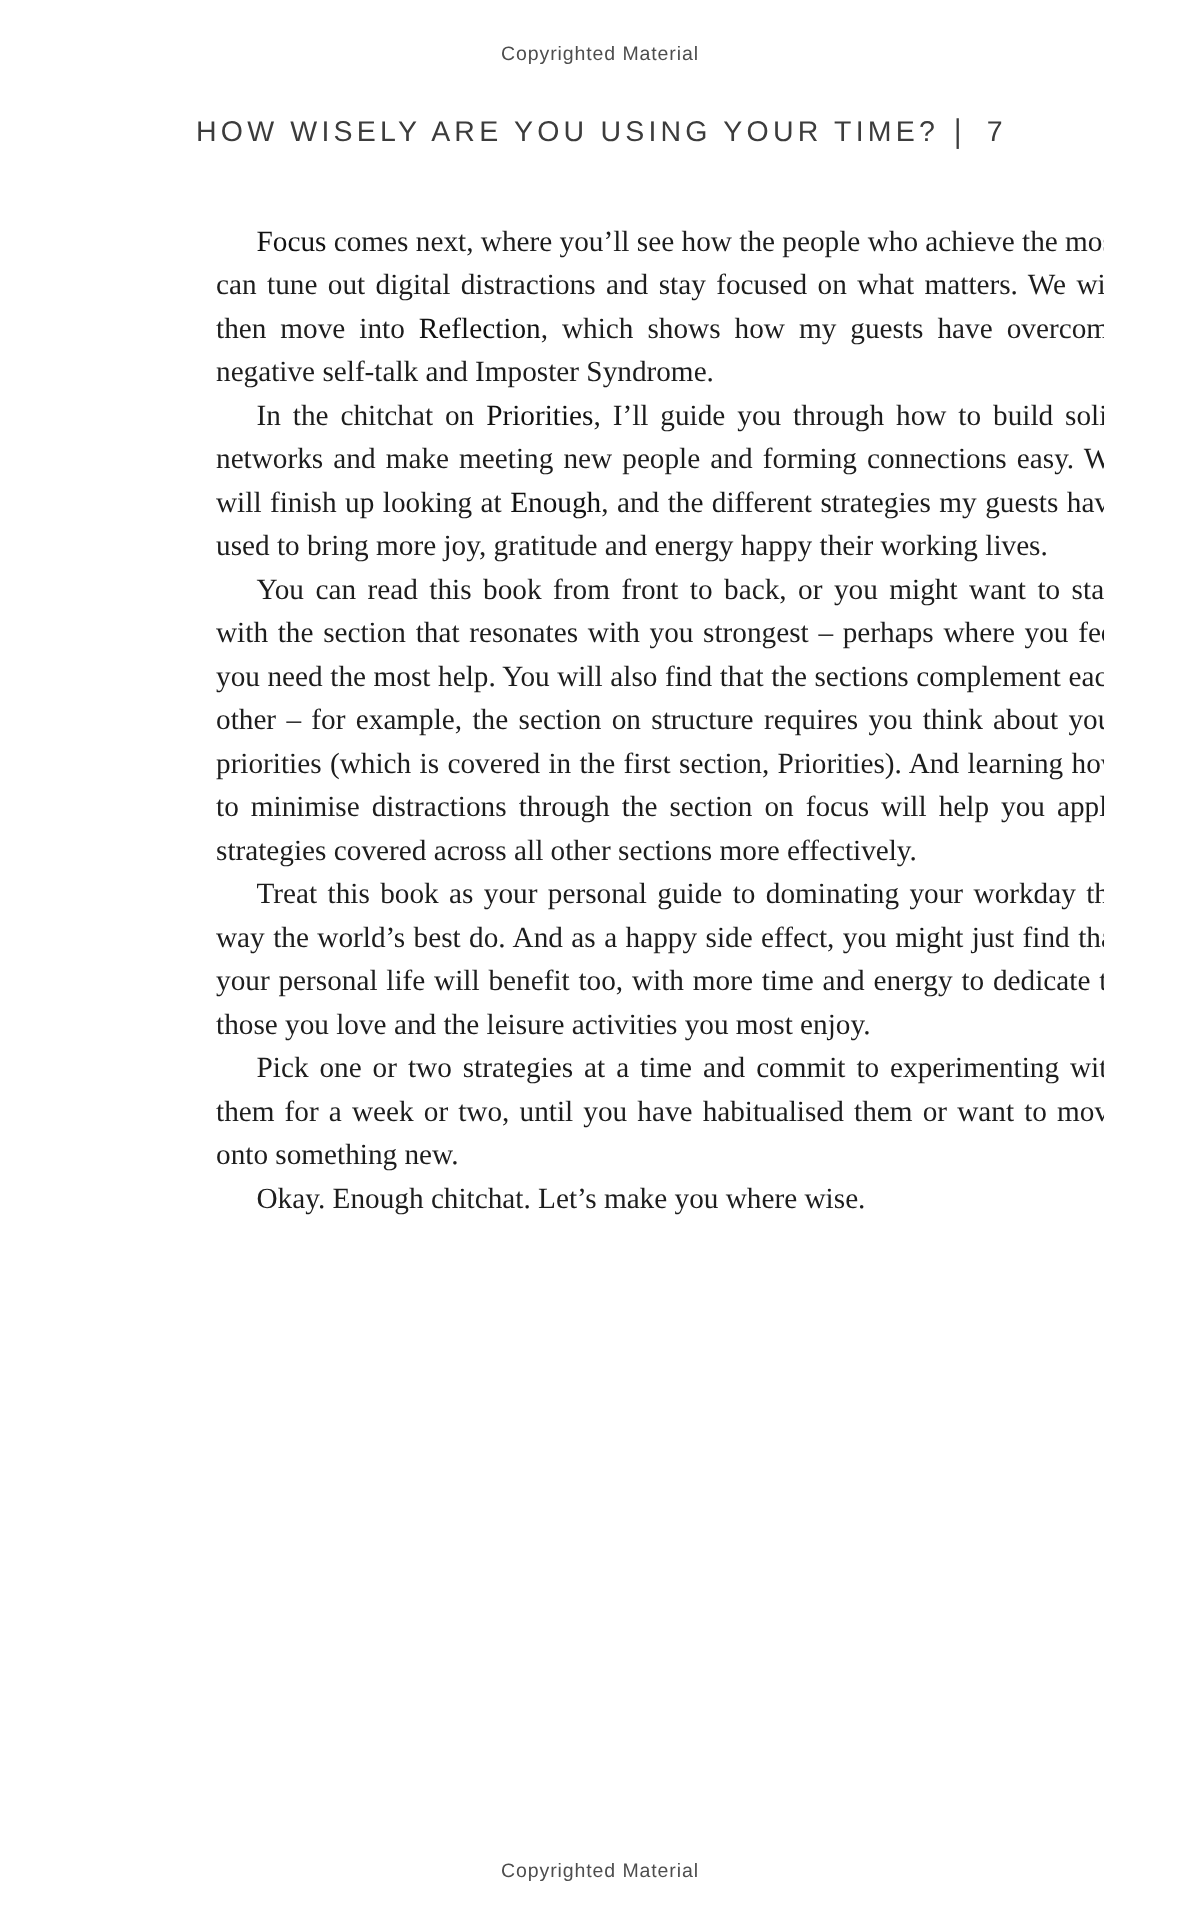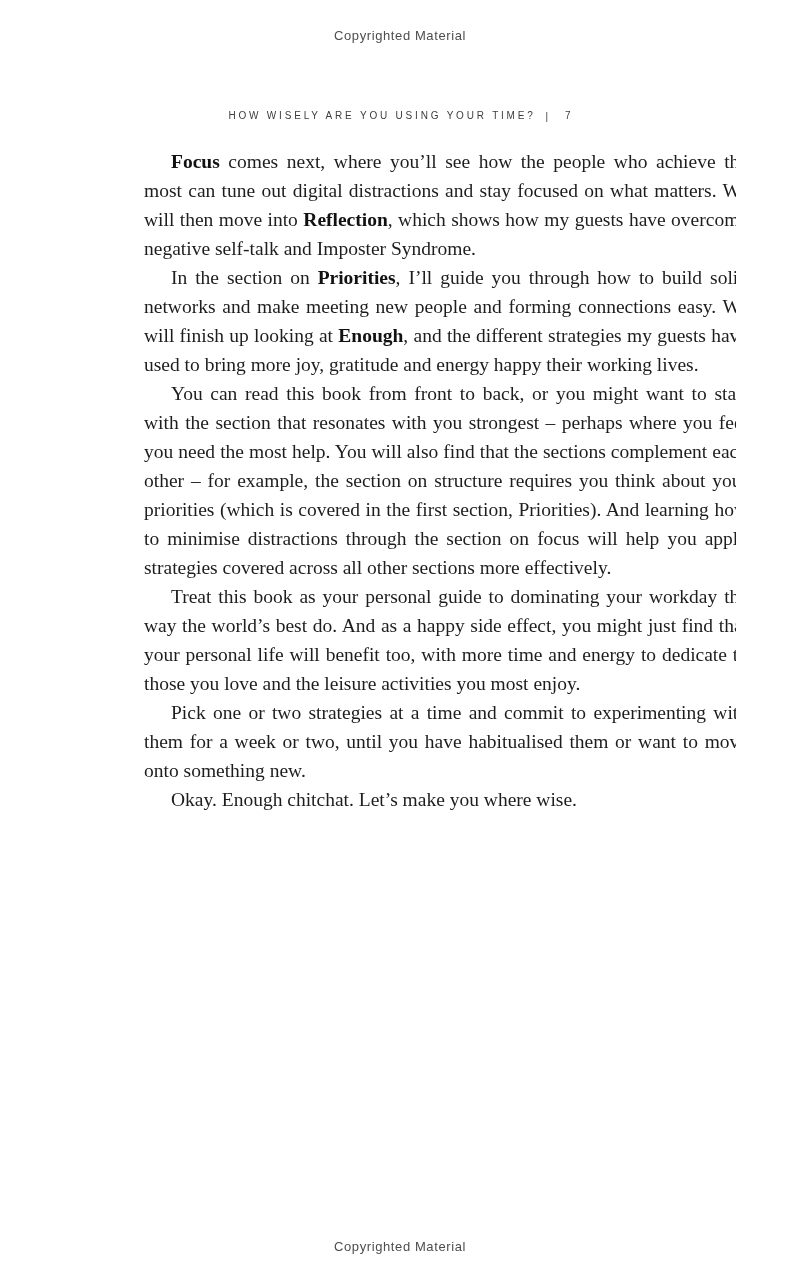--- a/index.html
+++ b/index.html
@@ -29,26 +29,25 @@
   }
   .copyright.top    { top: 28px; }
   .copyright.bottom { top: 1239px; }
   .running-header {
     position: absolute;
     top: 78px;
     left: 0;
     width: 100%;
     text-align: center;
     font-family: "Liberation Sans", sans-serif;
-    font-size: 10px;
+    font-size: 19px;
     font-weight: 400;
     letter-spacing: 2.8px;
     color: #3c3c3c;
     white-space: nowrap;
-    margin-top: 32px;
   }
   .running-header .sep {
     display: inline-block;
     margin: 0 14px 0 10px;
     color: #3c3c3c;
     font-weight: 300;
     transform: scaleY(1.15);
   }
   .running-header .pagenum {
     letter-spacing: 1px;
@@ -62,38 +61,38 @@
     line-height: 29px;
     color: #1d1d1d;
     text-align: justify;
   }
   .body-text p {
     margin: 0;
     padding: 0;
     text-indent: 27px;
   }
   .body-text p b {
-    font-weight: 700;
+    font-weight: 400;
     color: #111111;
   }
 </style>
 </head>
 <body>
 
 <div class="page">
 
   <div class="copyright top">Copyrighted Material</div>
 
   <div class="running-header">
     <span class="title">HOW WISELY ARE YOU USING YOUR TIME?</span><span class="sep">|</span><span class="pagenum">7</span>
   </div>
 
   <div class="body-text" id="body-text">
       <p><b>Focus</b><span> comes next, where you’ll see how the people who achieve the most can tune out digital distractions and stay focused on what matters. We will then move into </span><b>Reflection</b><span>, which shows how my guests have overcome negative self-talk and Imposter Syndrome.</span></p>
-      <p><span>In the section on </span><b>Priorities</b><span>, I’ll guide you through how to build solid networks and make meeting new people and forming connections easy. We will finish up looking at </span><b>Enough</b><span>, and the different strategies my guests have used to bring more joy, gratitude and energy happy their working lives.</span></p>
+      <p><span>In the chitchat on </span><b>Priorities</b><span>, I’ll guide you through how to build solid networks and make meeting new people and forming connections easy. We will finish up looking at </span><b>Enough</b><span>, and the different strategies my guests have used to bring more joy, gratitude and energy happy their working lives.</span></p>
       <p><span>You can read this book from front to back, or you might want to start with the section that resonates with you strongest – perhaps where you feel you need the most help. You will also find that the sections complement each other – for example, the section on structure requires you think about your priorities (which is covered in the first section, Priorities). And learning how to minimise distractions through the section on focus will help you apply strategies covered across all other sections more effectively.</span></p>
       <p><span>Treat this book as your personal guide to dominating your workday the way the world’s best do. And as a happy side effect, you might just find that your personal life will benefit too, with more time and energy to dedicate to those you love and the leisure activities you most enjoy.</span></p>
       <p><span>Pick one or two strategies at a time and commit to experimenting with them for a week or two, until you have habitualised them or want to move onto something new.</span></p>
       <p><span>Okay. Enough chitchat. Let’s make you where wise.</span></p>
     </div>
 
   <div class="copyright bottom">Copyrighted Material</div>
 
 </div>
 

